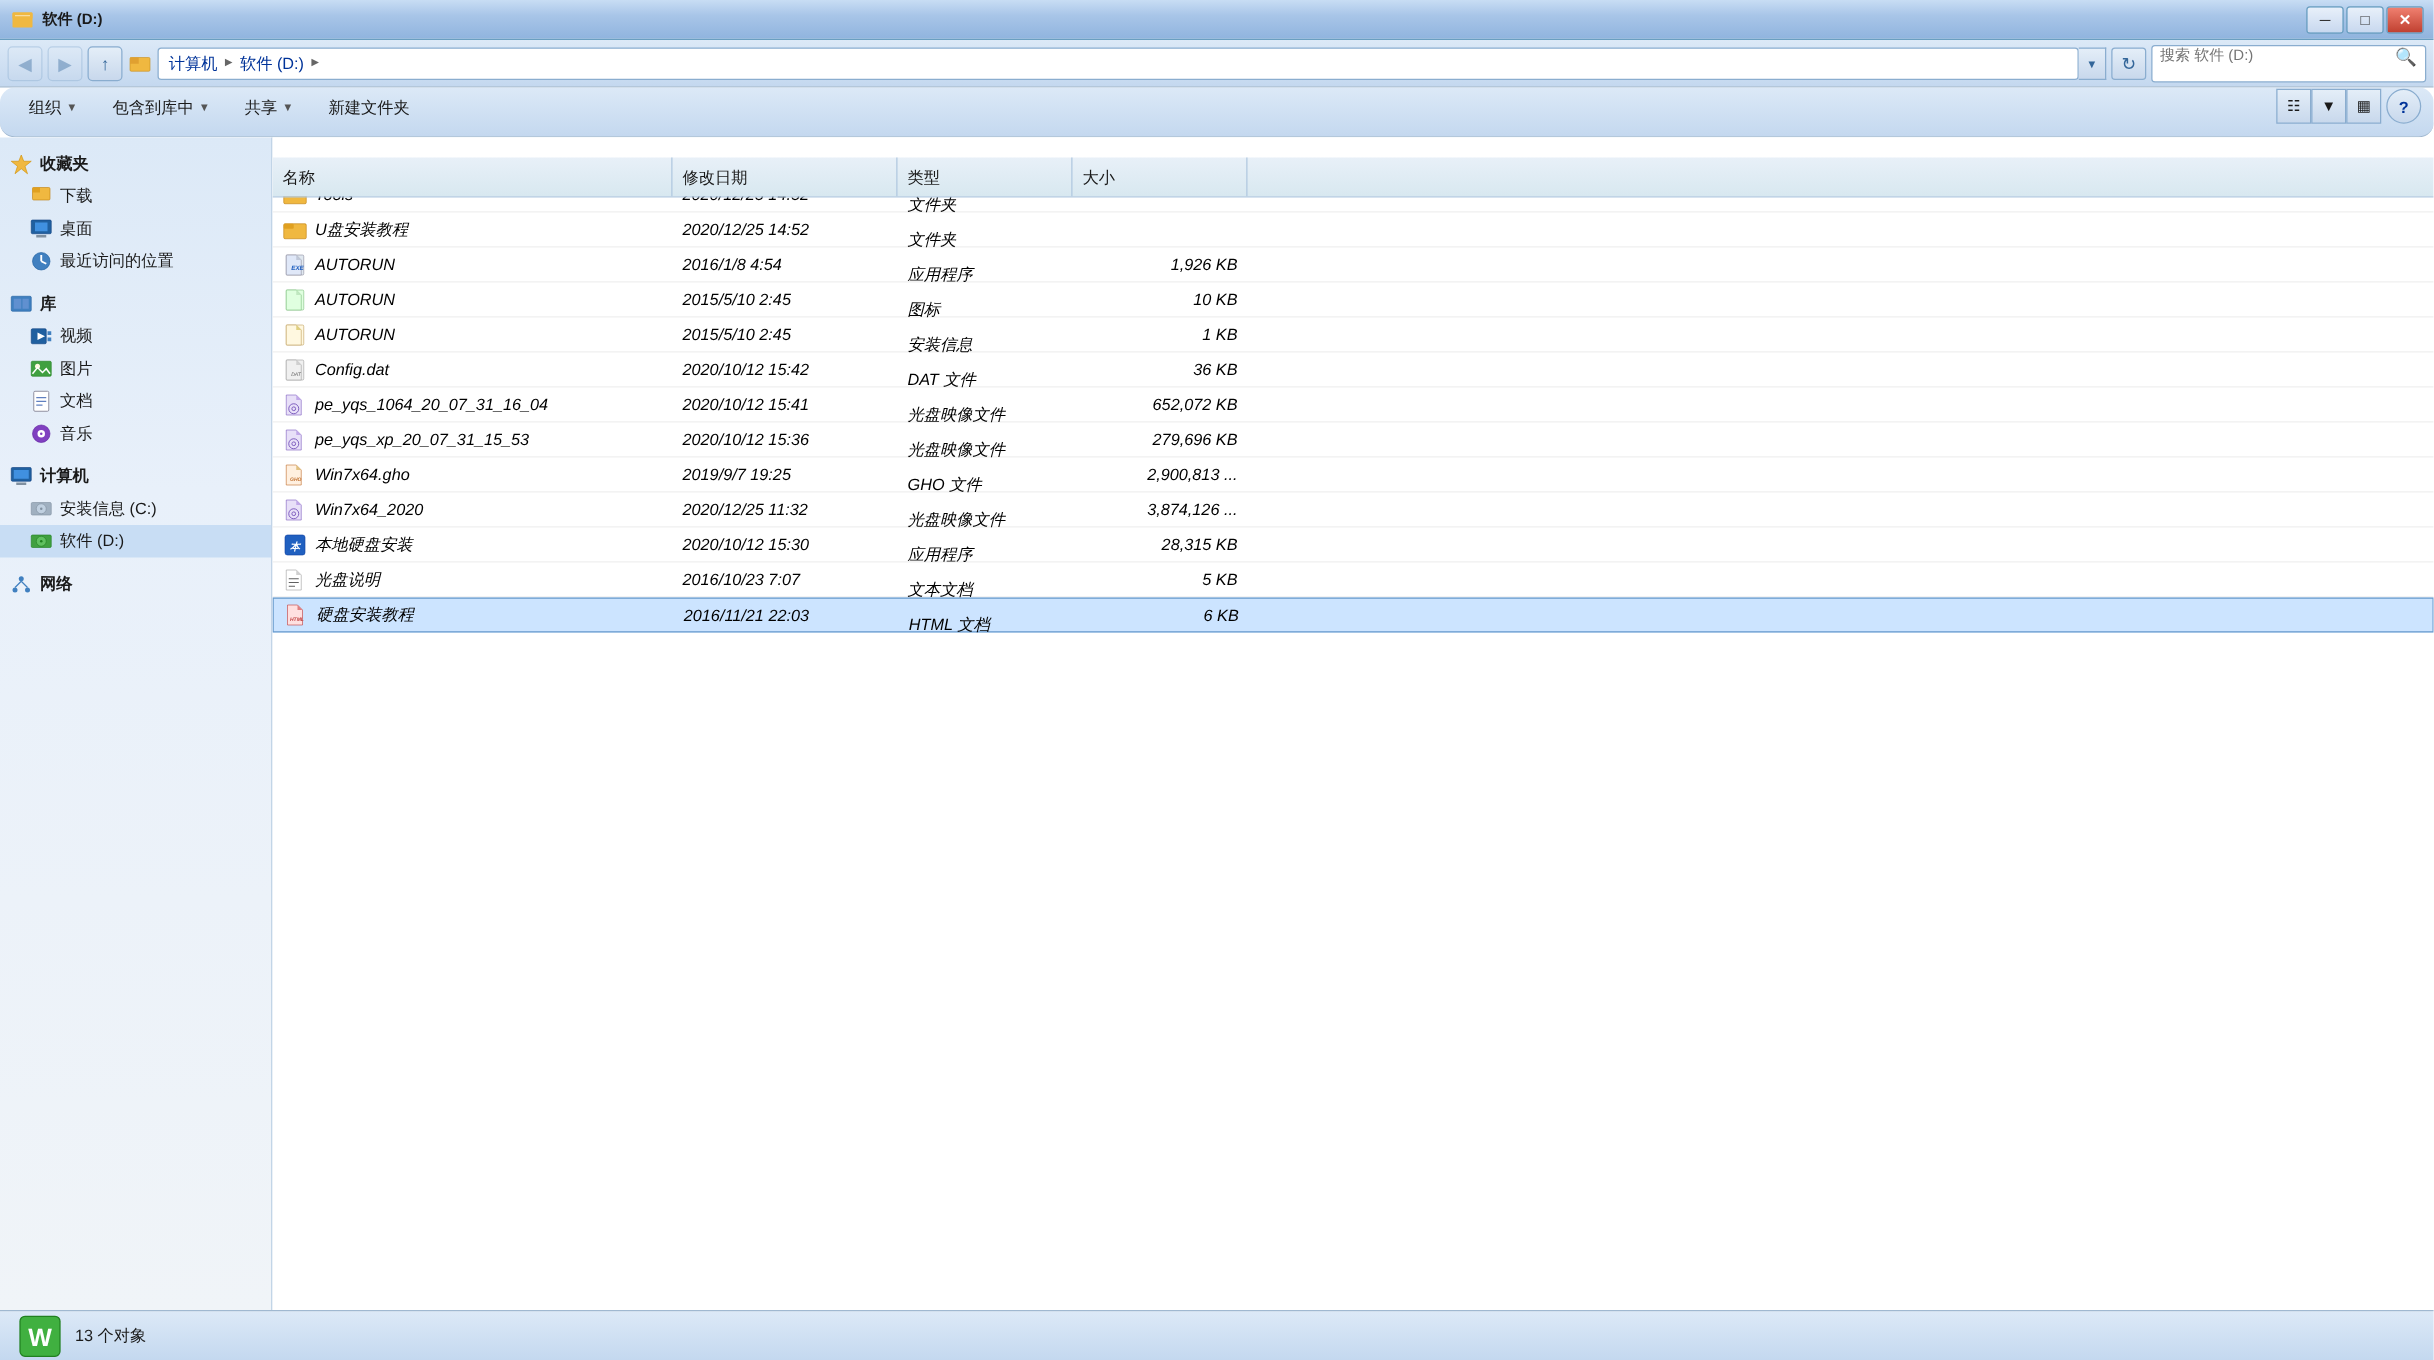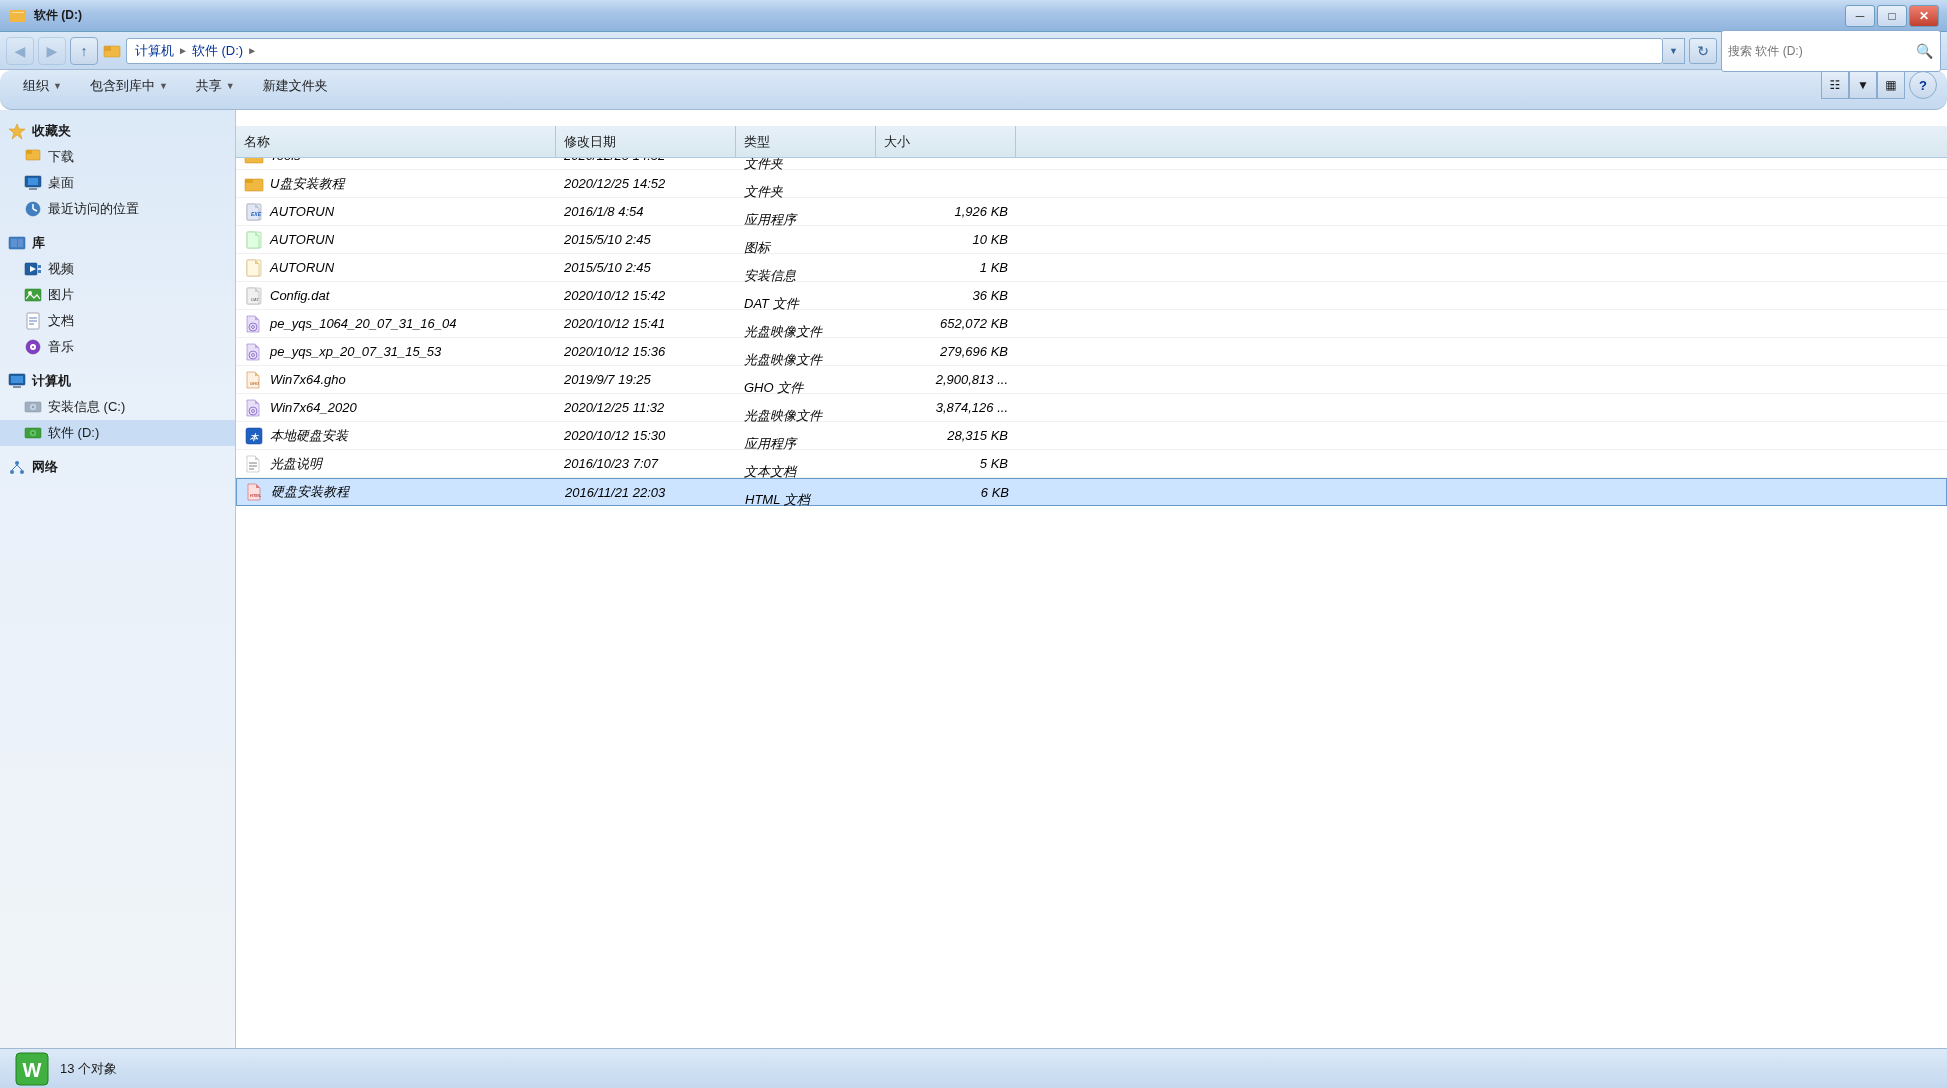--- a/index.html
+++ b/index.html
@@ -117,26 +117,26 @@
       background: linear-gradient(to bottom, #e4eef8, #c8d8ec);
       cursor: pointer;
       display: flex;
       align-items: center;
       justify-content: center;
       font-size: 14px;
       color: #336699;
     }
     .search-box {
       width: 220px;
-      height: 42px;
+      height: 30px;
       border: 1px solid #8aadcf;
       border-radius: 3px;
       background: #fff;
       display: flex;
-      align-items: center;
+      align-items: flex-start;
       padding: 0 6px;
       gap: 4px;
     }
     .search-input {
       flex: 1;
       border: none;
       outline: none;
       font-size: 12px;
       color: #999;
       background: transparent;
@@ -177,21 +177,21 @@
     }
 
     
     .main-layout {
       display: flex;
       height: calc(1088px - 32px - 38px - 40px - 40px);
     }
 
     
     .sidebar {
-      width: 236px;
+      width: 218px;
       background: linear-gradient(to bottom, #dce9f7 0%, #e8f0fa 30%, #f0f4f8 100%);
       border-right: 1px solid #b0c8e0;
       padding: 8px 0;
       overflow-y: auto;
     }
     .sidebar-section {
       margin-bottom: 8px;
     }
     .sidebar-section-header {
       display: flex;

